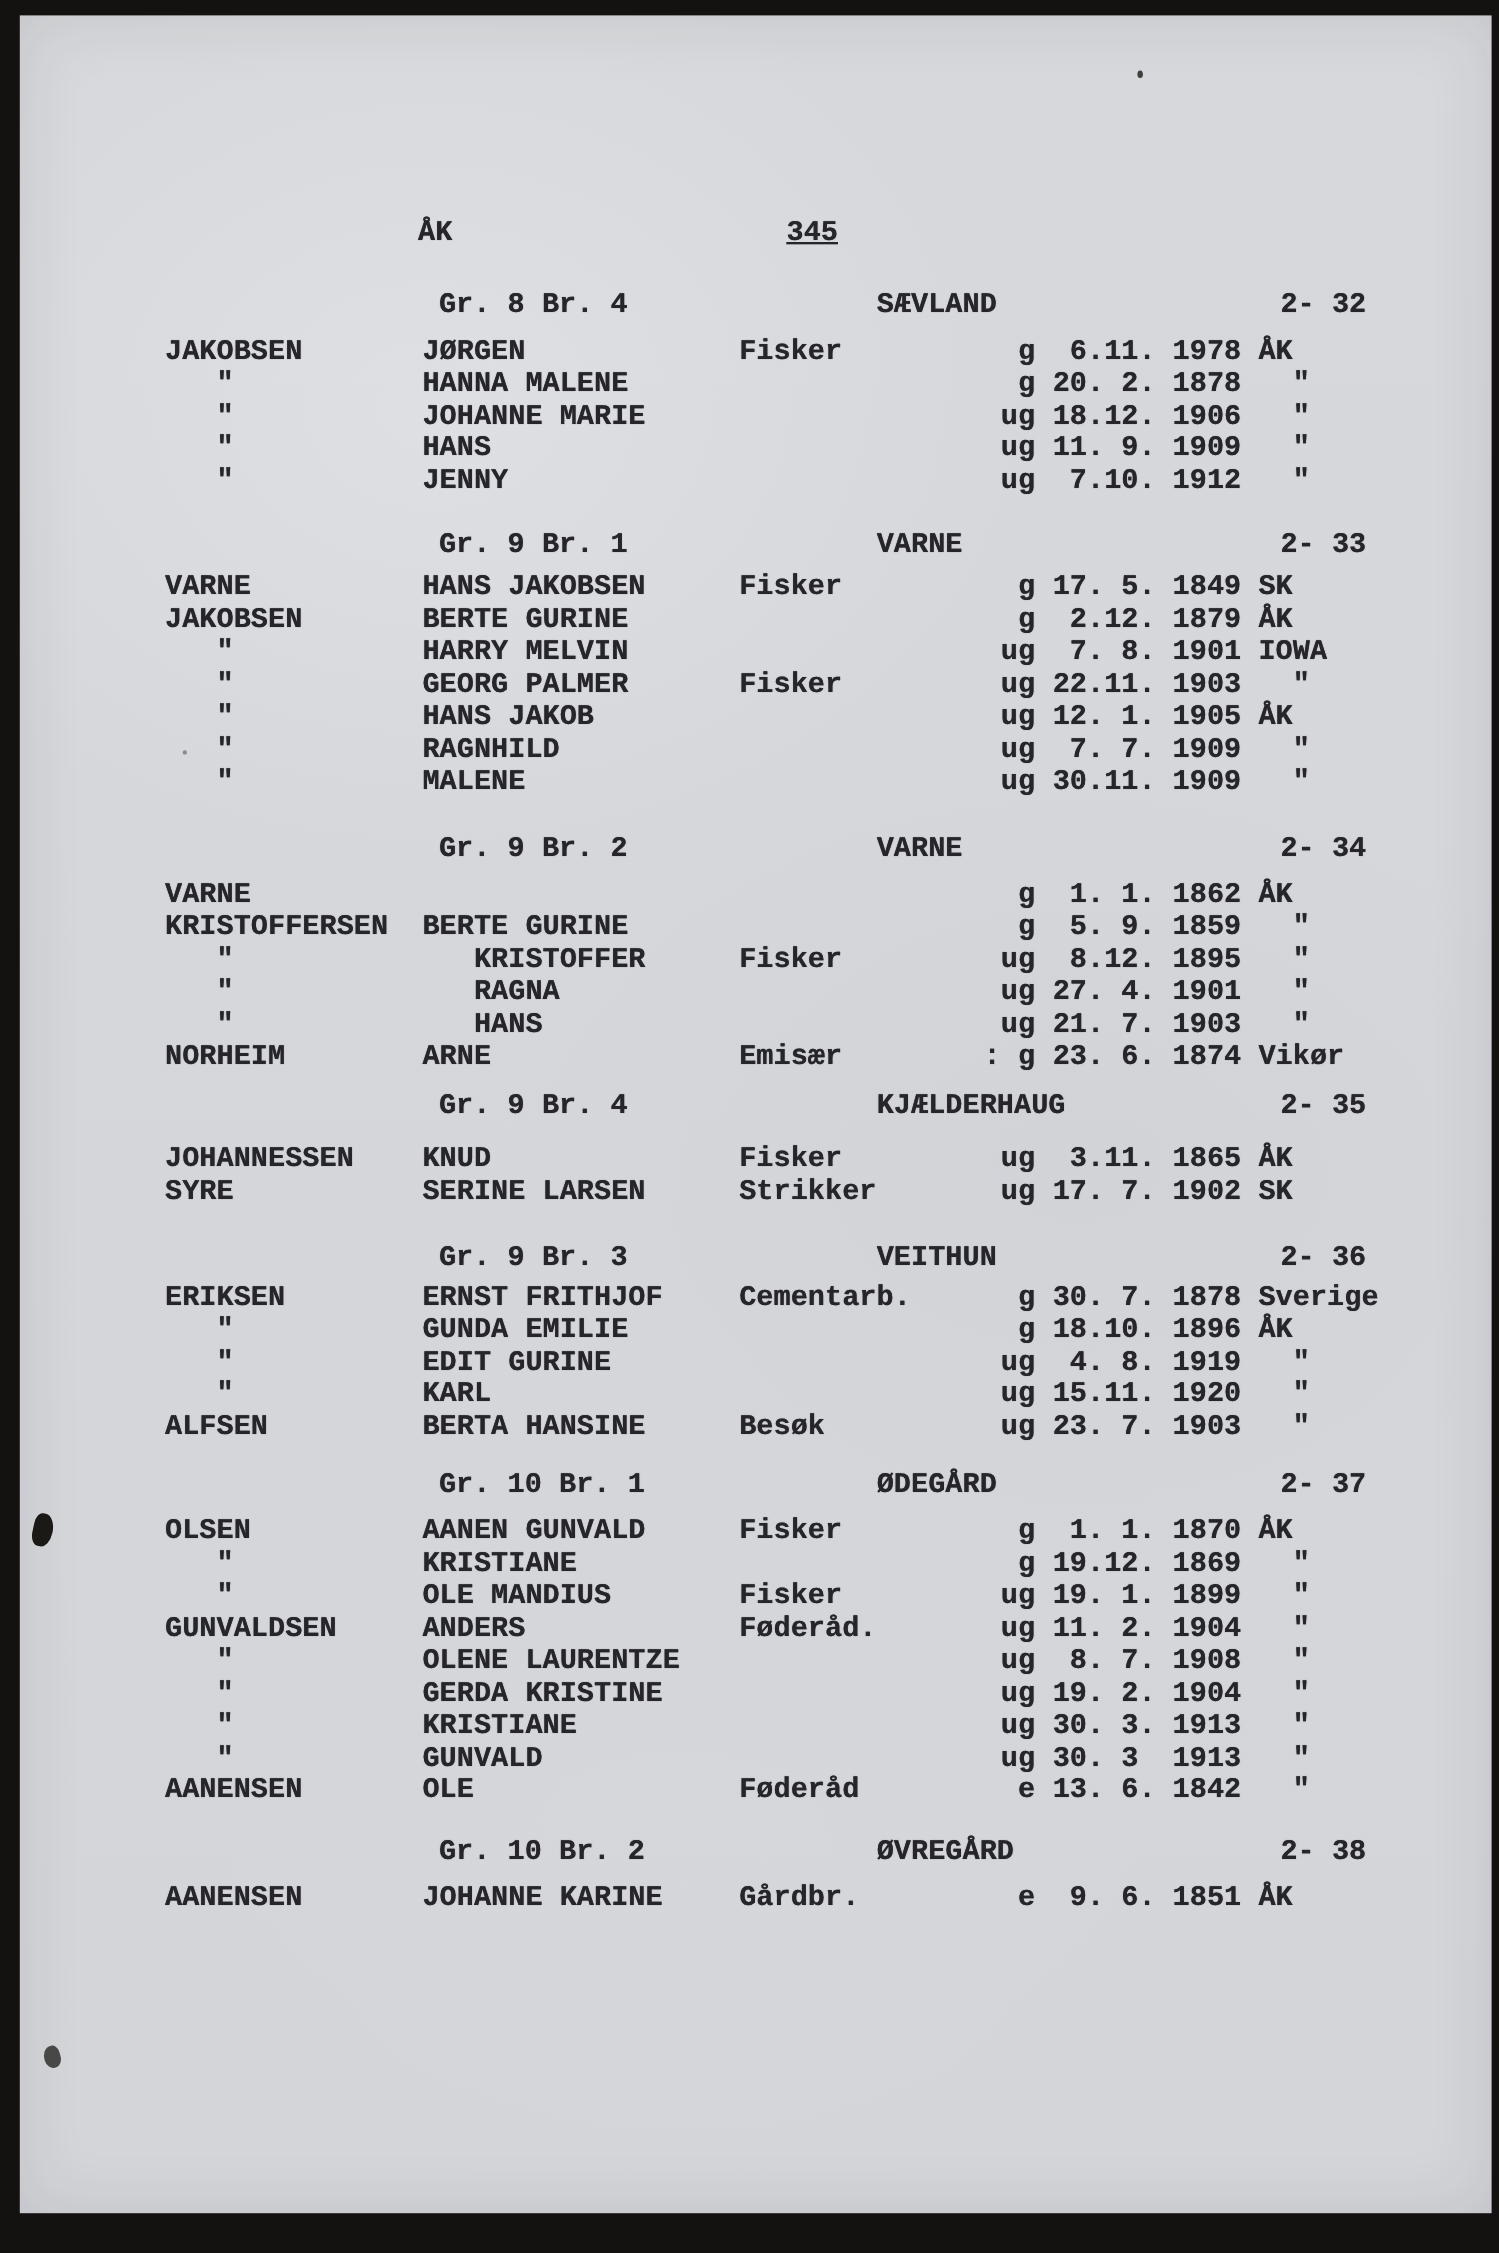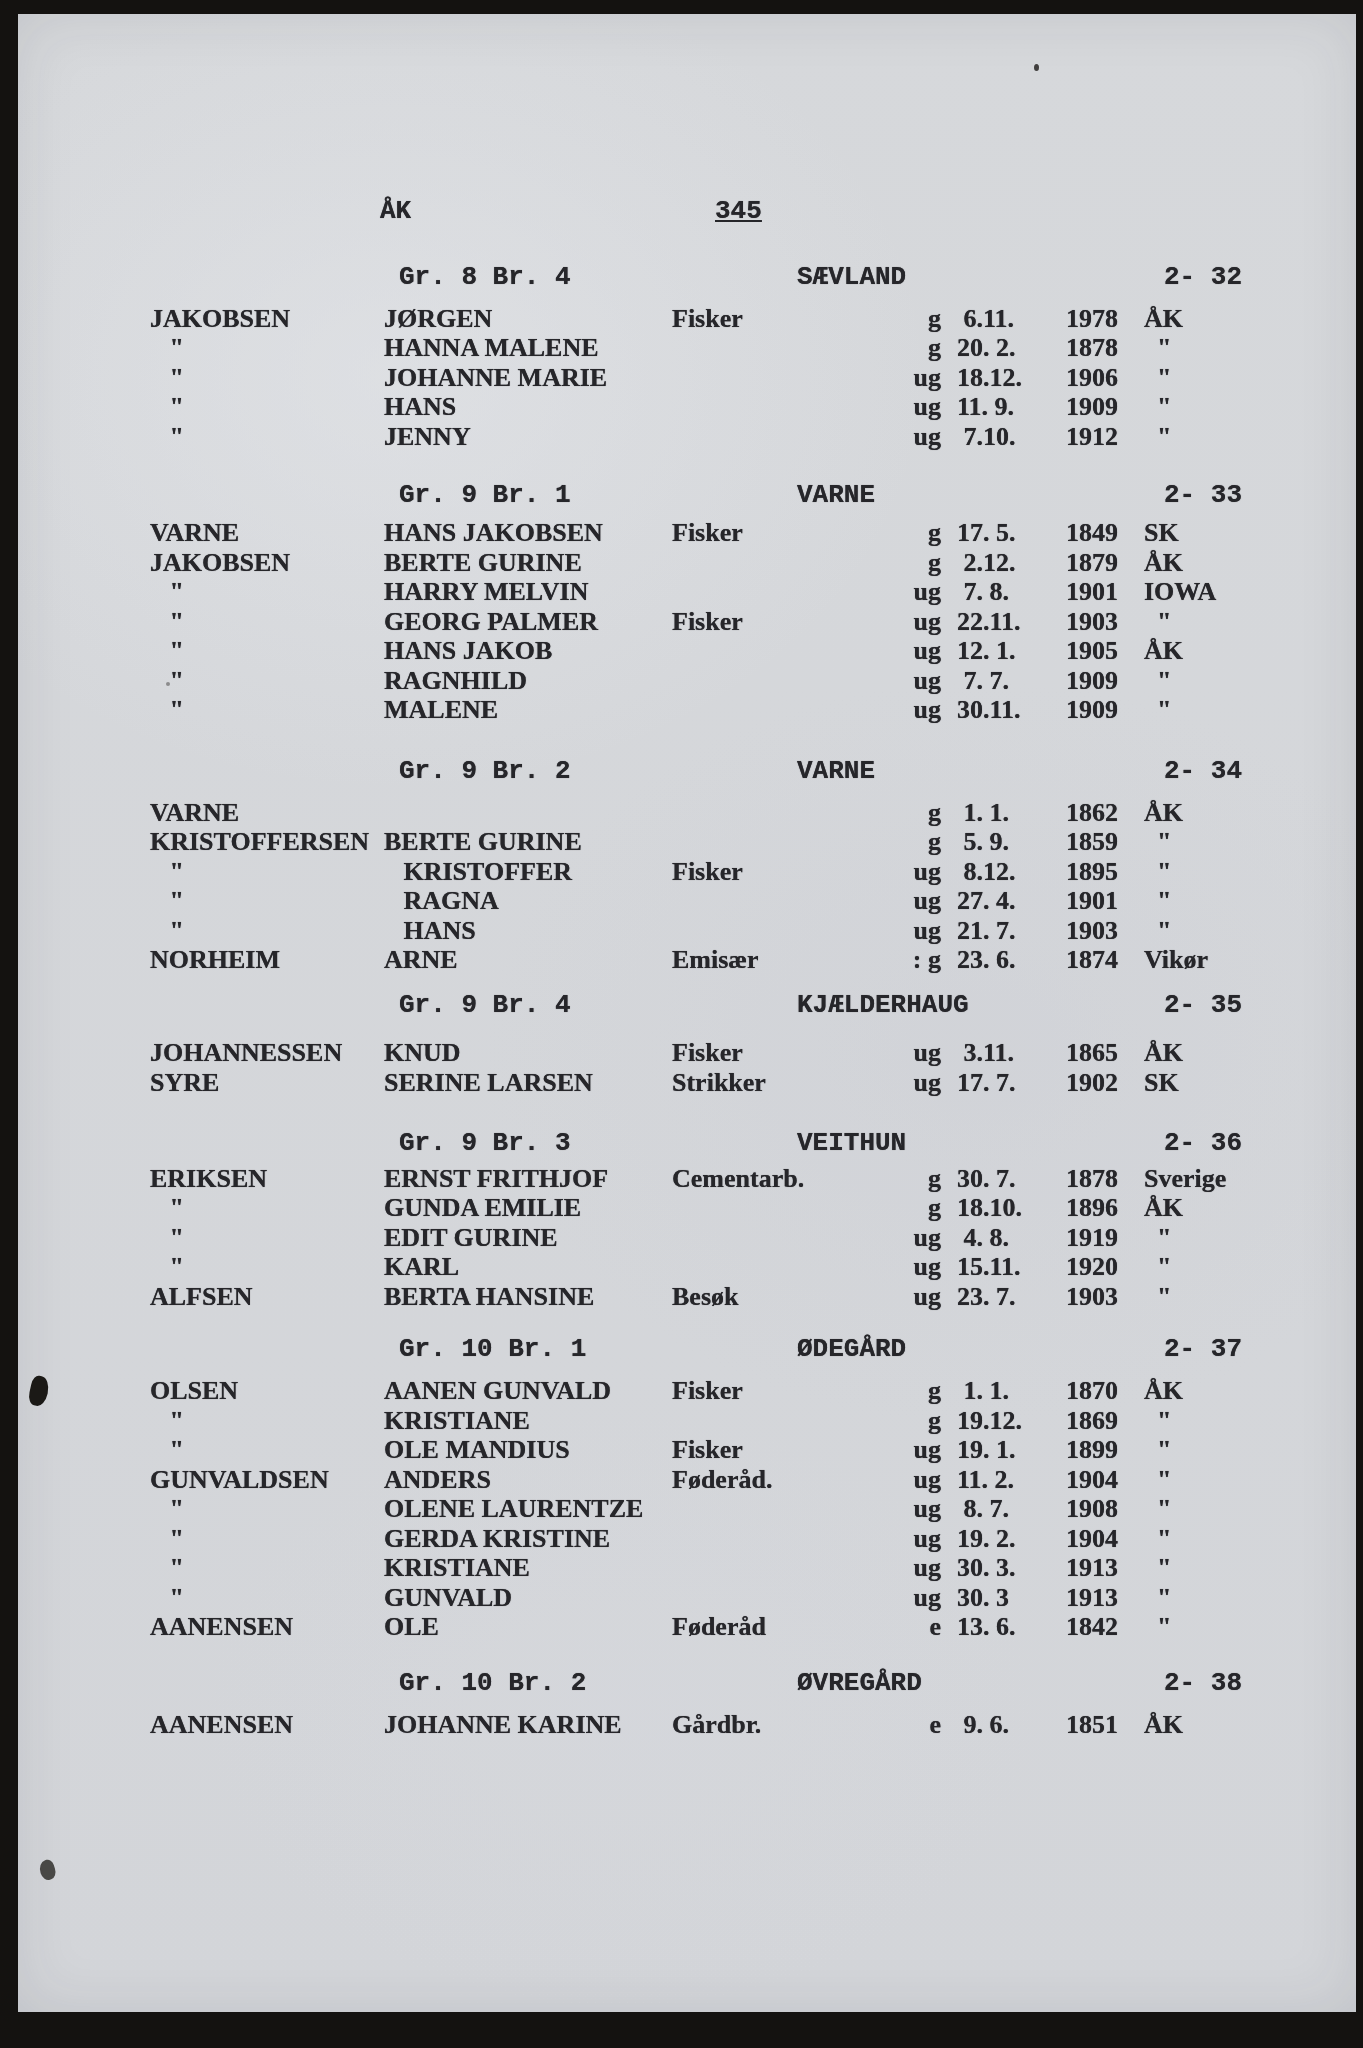--- a/index.html
+++ b/index.html
@@ -16,21 +16,21 @@
       radial-gradient(800px 600px at 72% 52%, rgba(206,208,214,.5), rgba(206,208,214,0) 62%),
       radial-gradient(700px 500px at 45% 85%, rgba(214,216,221,.5), rgba(214,216,221,0) 60%),
       linear-gradient(#d6d8db, #d3d5d9);
     box-shadow: inset 0 0 60px rgba(40,40,45,.10);
   }
   .txt{
     position:absolute;white-space:pre;
     color:#26262a;font-weight:700;font-size:26px;line-height:30px;
     text-shadow:0 0 .7px rgba(35,35,40,.85);
   }
-  .row{position:absolute;left:0;top:0;width:1179px;height:30px;font-family:Liberation Serif, serif;}
+  .row{position:absolute;left:0;top:0;width:1179px;height:30px;}
   .c{position:absolute;top:0;}
   .c.s{left:150px;}
   .c.n{left:384px;}
   .c.o{left:672px;}
   .c.st{left:876px;width:65px;text-align:right;}
   .c.d{left:957px;}
   .c.y{left:1066px;}
   .c.p{left:1144px;}
   .sec{position:absolute;left:11px;width:1363px;height:30px;}
   .sec .g{left:388px;}

